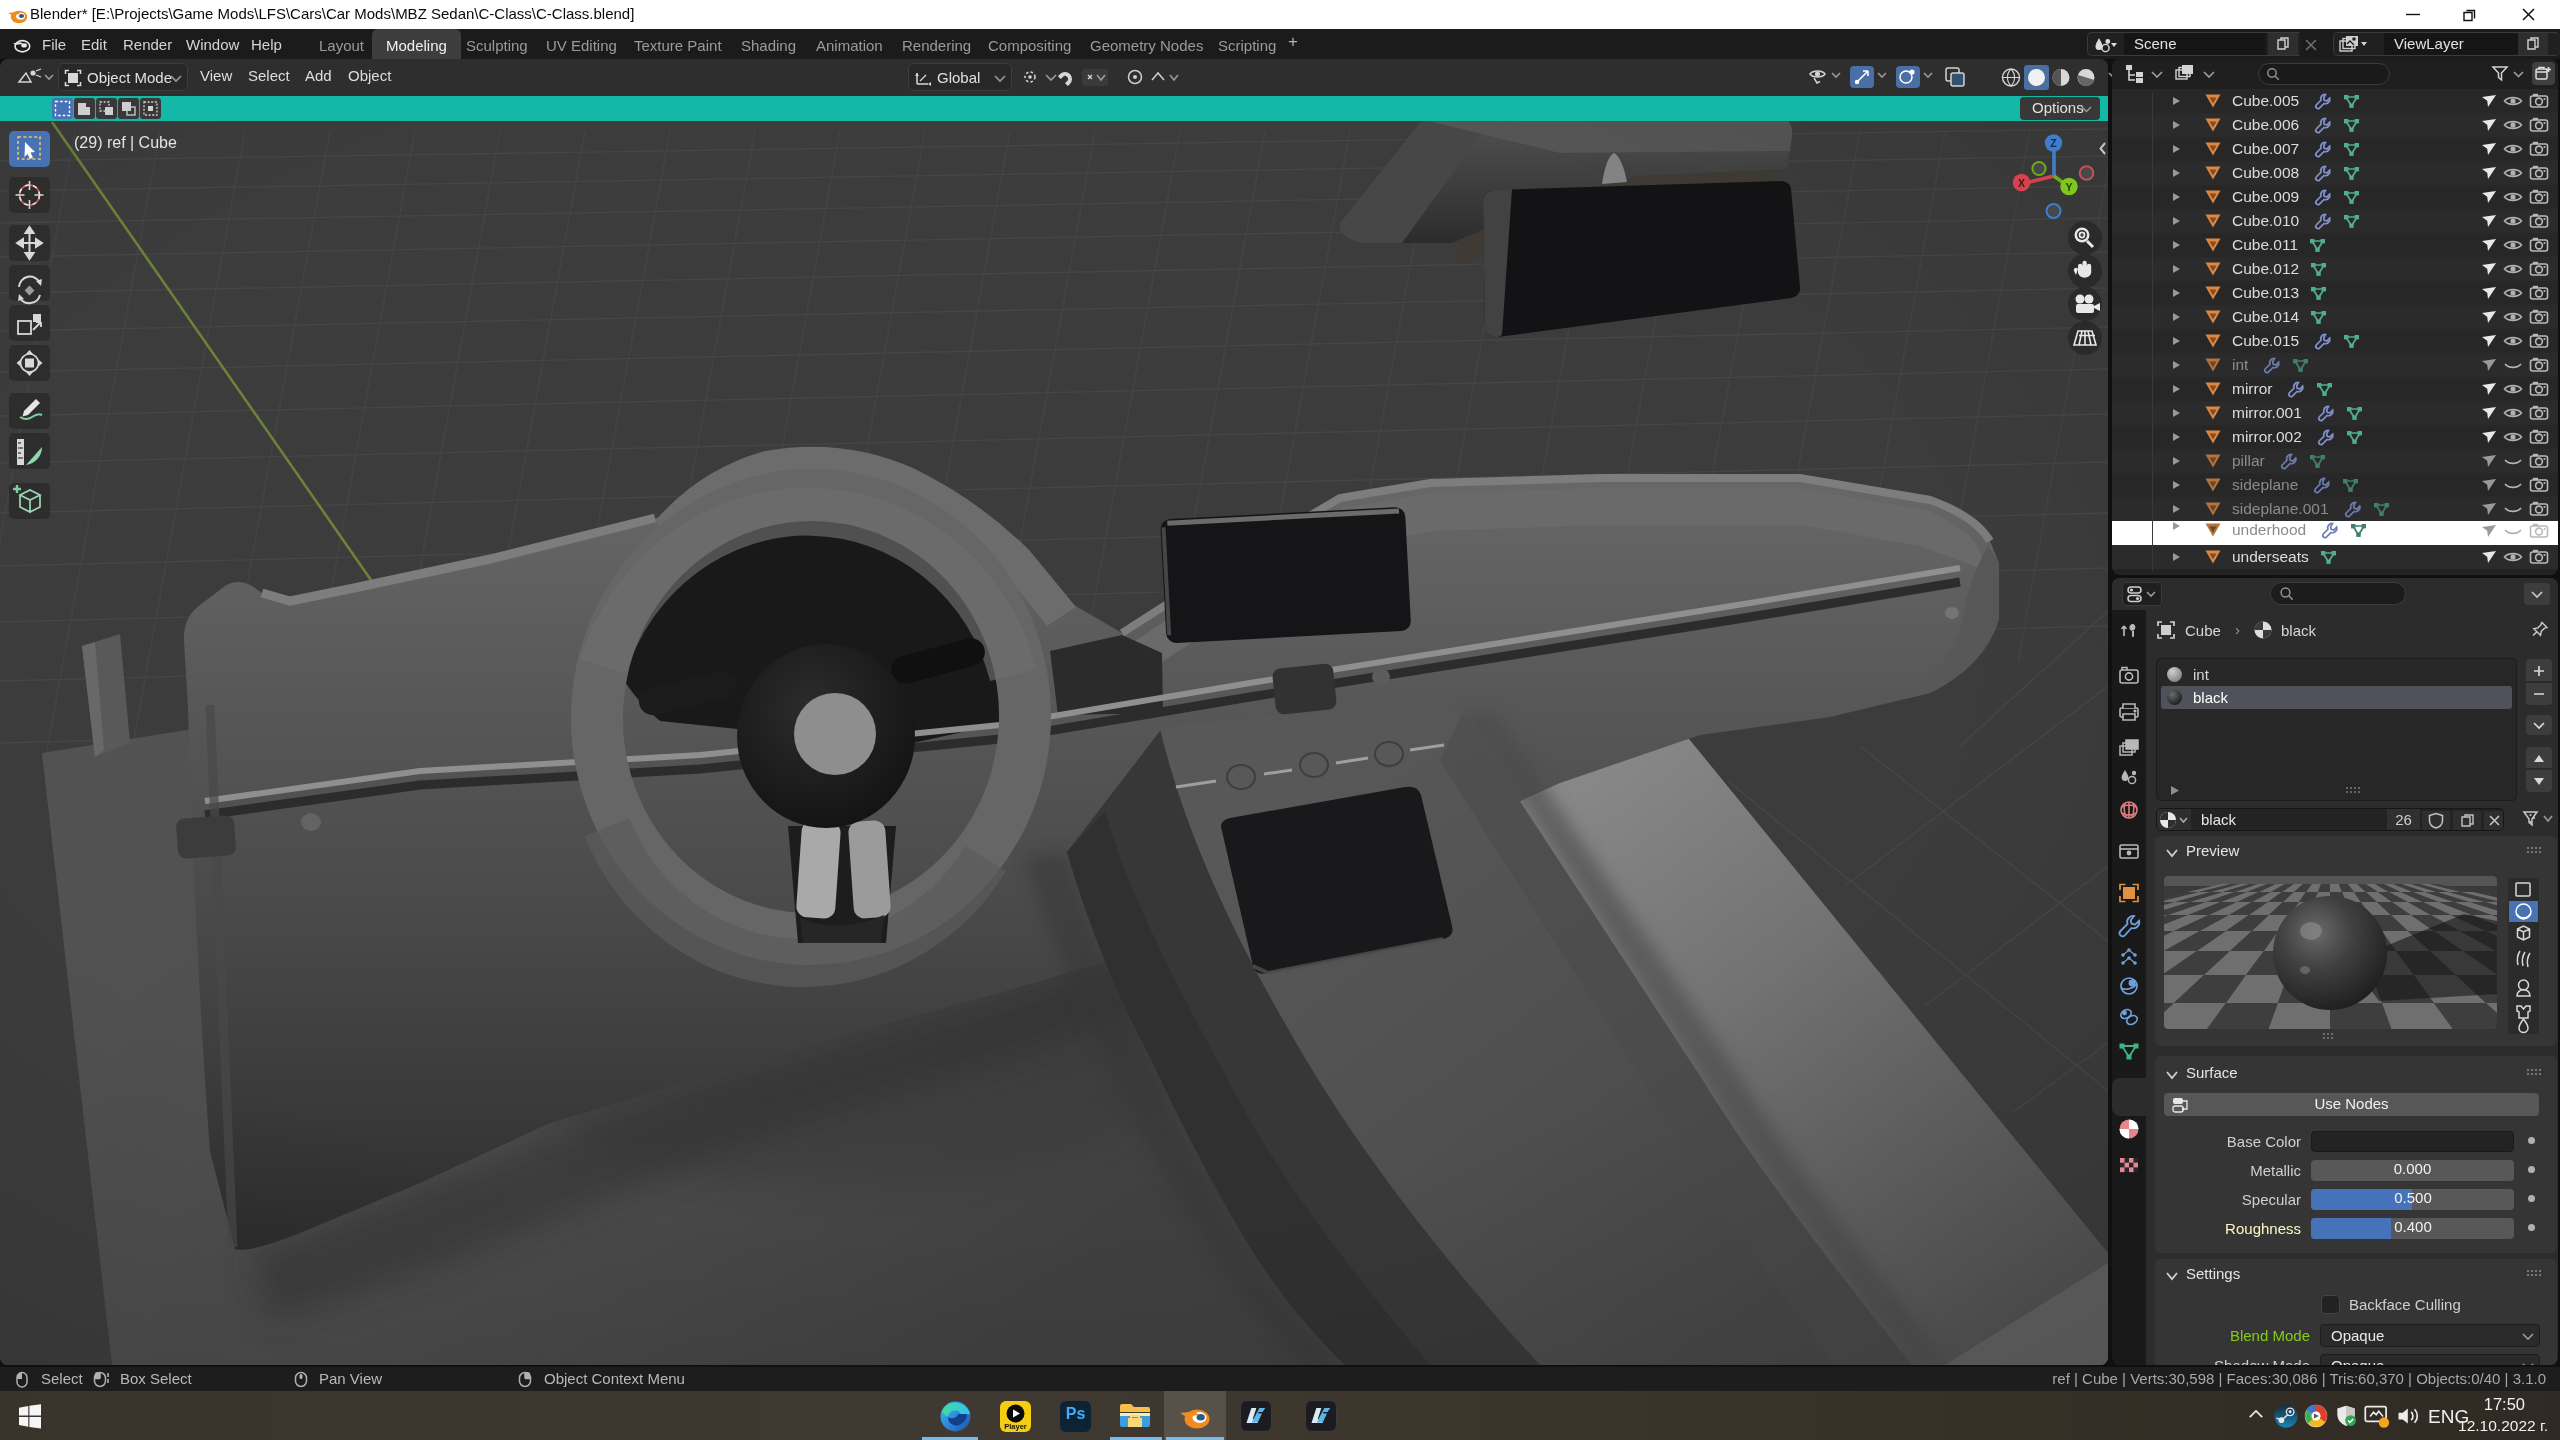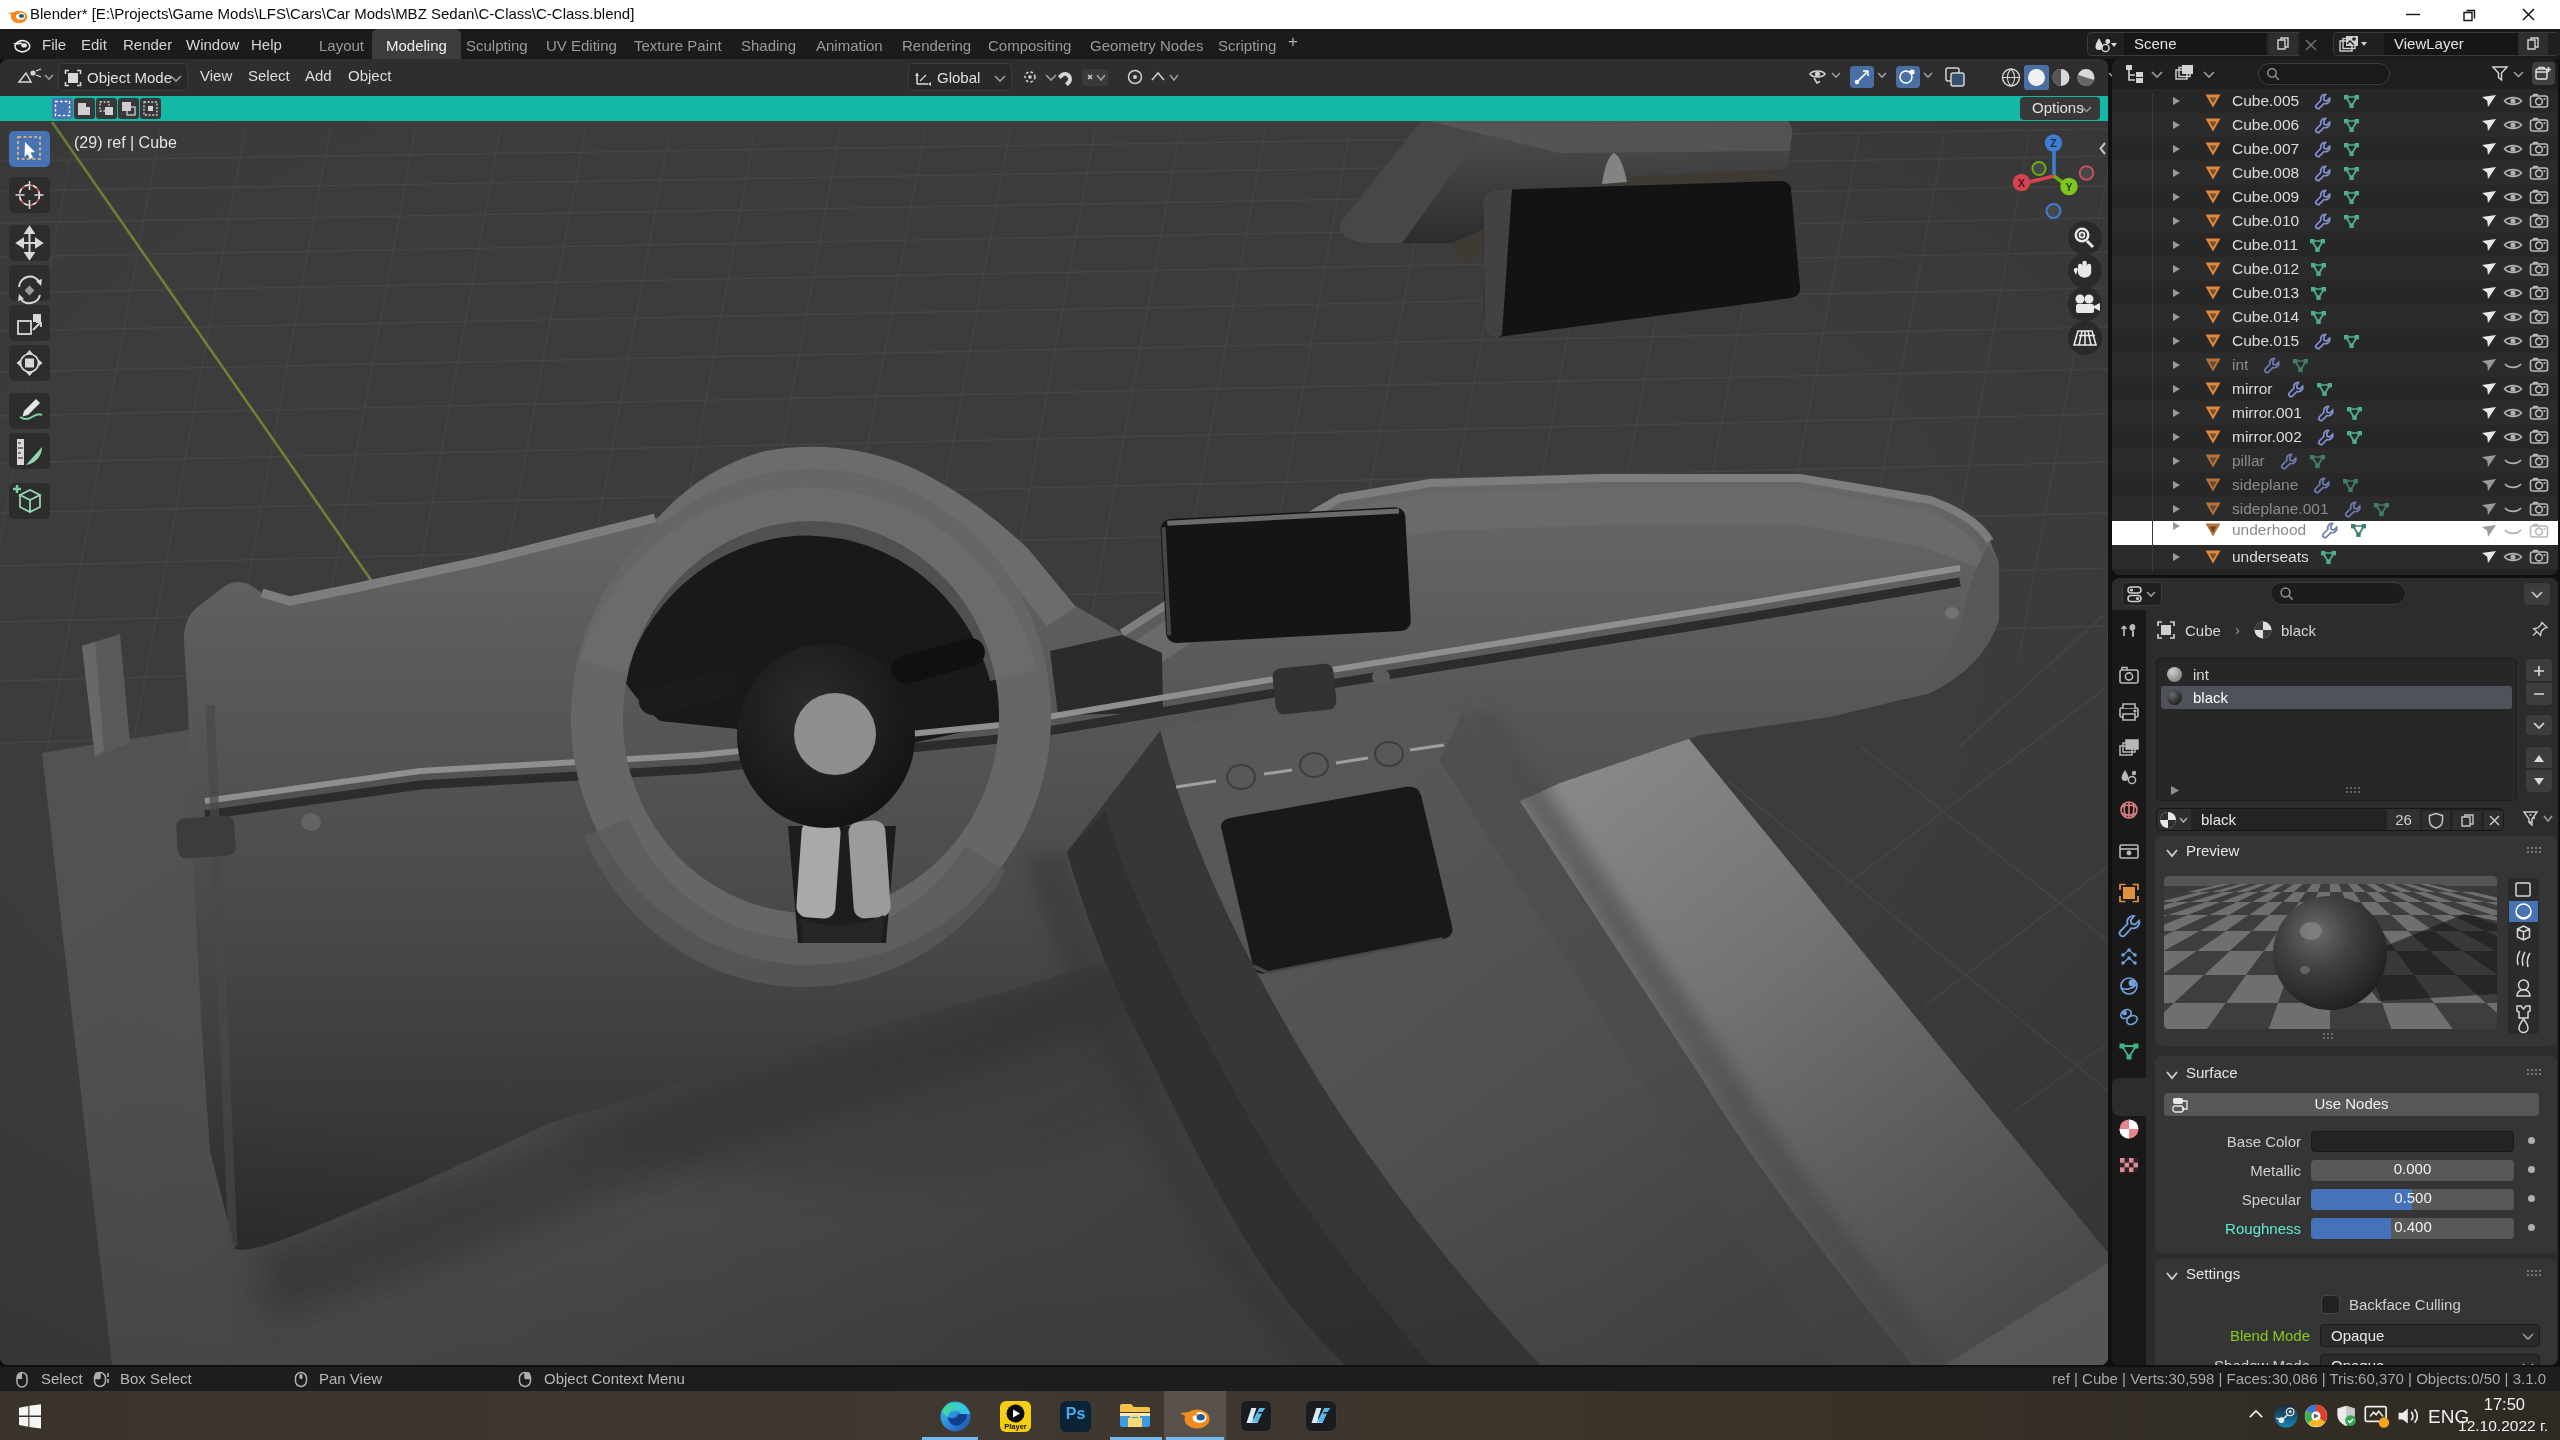--- a/index.html
+++ b/index.html
@@ -1657,21 +1657,21 @@
       <div class="abs" style="left:373px;top:81px;width:7px;height:7px;background:#b0b0b0;border-radius:50%"></div>
       <div class="abs" style="left:0;top:106px;width:146px;text-align:right;color:#cfcfcf">Metallic</div>
       <div class="abs" style="left:156px;top:104px;width:203px;height:21px;background:#585858;border-radius:4px;text-align:center;color:#f2f2f2">0.000</div>
       <div class="abs" style="left:373px;top:110px;width:7px;height:7px;background:#b0b0b0;border-radius:50%"></div>
       <div class="abs" style="left:0;top:135px;width:146px;text-align:right;color:#cfcfcf">Specular</div>
       <div class="abs" style="left:156px;top:133px;width:203px;height:21px;background:#585858;border-radius:4px;overflow:hidden">
         <div class="abs" style="left:0;top:0;width:101px;height:21px;background:#4572b8"></div>
         <div class="abs" style="left:0;top:0;width:204px;text-align:center;color:#f2f2f2">0.500</div>
       </div>
       <div class="abs" style="left:373px;top:139px;width:7px;height:7px;background:#b0b0b0;border-radius:50%"></div>
-      <div class="abs" style="left:0;top:164px;width:146px;text-align:right;color:#5eead4">Roughness</div>
+      <div class="abs" style="left:0;top:164px;width:146px;text-align:right;color:#fef9c3">Roughness</div>
       <div class="abs" style="left:156px;top:162px;width:203px;height:21px;background:#585858;border-radius:4px;overflow:hidden">
         <div class="abs" style="left:0;top:0;width:80px;height:21px;background:#4572b8"></div>
         <div class="abs" style="left:0;top:0;width:204px;text-align:center;color:#f2f2f2">0.400</div>
       </div>
       <div class="abs" style="left:373px;top:168px;width:7px;height:7px;background:#b0b0b0;border-radius:50%"></div>
     </div>
 
     <div class="abs" style="left:43px;top:681px;width:402px;height:106px;background:#353535;border-radius:6px 6px 0 0">
       <svg class="abs" style="left:10px;top:11px" width="14" height="12" viewBox="0 0 14 12">
           <path d="M2 3 l5 6 l5 -6" fill="none" stroke="#cfcfcf" stroke-width="1.8"></path>
@@ -1722,21 +1722,21 @@
       <rect x="1.5" y="1.5" width="11" height="14" rx="5.5" fill="none" stroke="#b0b0b0" stroke-width="1.5"></rect>
       <rect x="5.5" y="3" width="3" height="5" rx="1.5" fill="#b0b0b0"></rect>
     </svg>
     <div class="abs" style="left:319px;top:3px">Pan View</div>
     <svg class="abs" style="left:518px;top:4px" width="14" height="17" viewBox="0 0 14 17">
       <rect x="1.5" y="1.5" width="11" height="14" rx="5.5" fill="none" stroke="#b0b0b0" stroke-width="1.5"></rect>
       <path d="M7 1.5 v6 M7 7.5 h5.5" stroke="#b0b0b0" stroke-width="1.5" fill="none"></path>
       <path d="M12 2 a5 5 0 0 0 -5 -0.5 l0 6 l5.5 0 z" fill="#b0b0b0"></path>
     </svg>
     <div class="abs" style="left:544px;top:3px">Object Context Menu</div>
-    <div class="abs" style="right:14px;top:3px;color:#a8a8a8">ref | Cube | Verts:30,598 | Faces:30,086 | Tris:60,370 | Objects:0/50 | 3.1.0</div>
+    <div class="abs" style="right:14px;top:3px;color:#a8a8a8">ref | Cube | Verts:30,598 | Faces:30,086 | Tris:60,370 | Objects:0/40 | 3.1.0</div>
   </div>
   <div id="taskbar" class="abs">
 
     <svg class="abs" style="left:19px;top:13px" width="22" height="25" viewBox="0 0 22 25">
       <path d="M0 3.8 L9.3 1.9 V11.6 H0 Z" fill="#f5f5f5"></path>
       <path d="M10.4 1.7 L22 0.2 V11.6 H10.4 Z" fill="#f5f5f5"></path>
       <path d="M0 12.9 H9.3 V22.7 L0 20.9 Z" fill="#f5f5f5"></path>
       <path d="M10.4 12.9 H22 V24.4 L10.4 22.9 Z" fill="#f5f5f5"></path>
     </svg>
 

